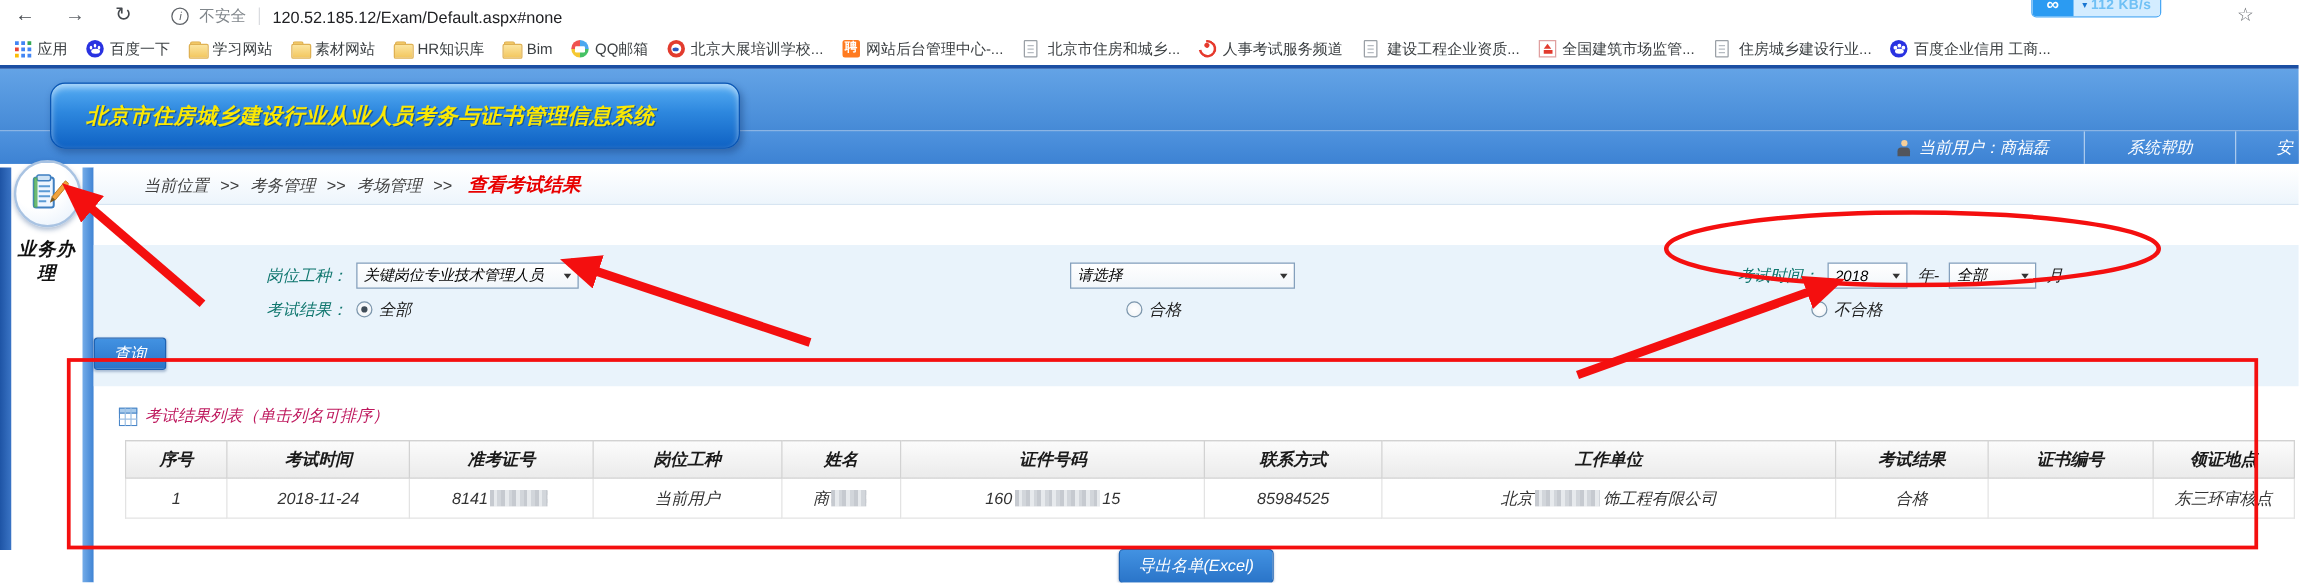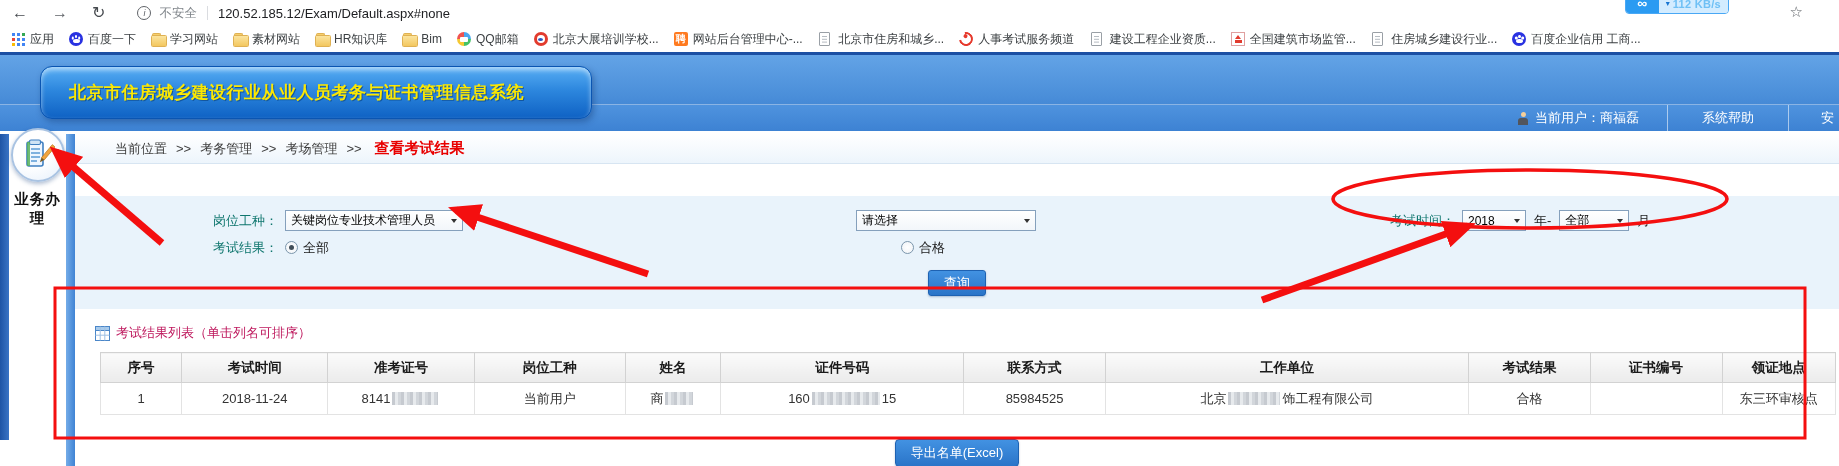--- a/index.html
+++ b/index.html
@@ -52,21 +52,21 @@
 .ic-page::before {content:"";position:absolute;top:3px;left:2px;width:5px;height:1.2px;background:#b6bcc2;
   box-shadow:0 2.8px 0 #b6bcc2,0 5.6px 0 #b6bcc2;}
 .ic-exam {border-radius:50%;border:2.5px solid #e6392c;border-left-color:transparent;transform:rotate(35deg);}
 .ic-exam::after {content:"";position:absolute;left:1px;top:1px;width:4px;height:4px;background:#e6392c;border-radius:50%;}
 .ic-market {background:#fff;border:1px solid #e0a0a0;}
 .ic-market::before {content:"";position:absolute;left:2.8px;top:1.5px;width:0;height:0;
   border-left:3.5px solid transparent;border-right:3.5px solid transparent;border-bottom:4.5px solid #e23b2e;}
 .ic-market::after {content:"";position:absolute;left:2.8px;bottom:2px;width:7px;height:3.5px;background:#e23b2e;}
 
 
-.page {position:absolute;top:52px;left:0;width:1839px;height:414px;background:#fff;}
+.page {position:absolute;top:52px;left:0;width:1839px;height:414px;background:#fff;font-style:italic;}
 .header-band {position:relative;height:79px;background:linear-gradient(#63a3e6 0%,#4a8ed9 55%,#3579cb 100%);
   border-top:3px solid #1b4fa3;}
 .user-strip {position:absolute;left:0;right:0;bottom:0;height:27px;
   background:linear-gradient(#4f93de,#3d82d3);border-top:1px solid rgba(255,255,255,.4);
   display:flex;justify-content:flex-end;align-items:center;color:#fff;overflow:hidden;}
 .us-item {font-size:13px;display:flex;align-items:center;}
 .us-sep {width:1px;height:27px;background:rgba(255,255,255,.55);flex:none;}
 .person-icon {width:12px;height:13px;position:relative;margin-right:6px;flex:none;}
 .person-icon::before {content:"";position:absolute;left:3.5px;top:0;width:5px;height:5px;border-radius:50%;background:#f6cf9a;}
 .person-icon::after {content:"";position:absolute;left:1px;bottom:0;width:10px;height:7px;border-radius:3px 3px 0 0;background:#52555c;}
@@ -109,21 +109,21 @@
 .sel-text {font-size:12px;color:#000;}
 .sel-arrow {width:0;height:0;border-left:3.5px solid transparent;border-right:3.5px solid transparent;
   border-top:4.5px solid #333;margin-left:6px;flex:none;}
 .w178 {width:178px;} .w180 {width:180px;} .w64 {width:64px;} .w70 {width:70px;}
 .unit {font-size:13px;color:#1c1c1c;margin:0 8px;}
 .radio-wrap {display:flex;align-items:center;}
 .radio {width:13px;height:13px;border-radius:50%;border:1px solid #7c96ac;
   background:radial-gradient(#fff,#eef2f6);position:relative;margin-right:5px;flex:none;}
 .radio.on::after {content:"";position:absolute;inset:3px;border-radius:50%;background:#404d58;}
 .radio-label {font-size:13px;color:#1c1c1c;}
-.f-btn-row {display:flex;justify-content:center;margin-top:9px;}
+.f-btn-row {display:flex;justify-content:flex-start;margin-top:9px;}
 .btn-blue {background:linear-gradient(#4292e2,#2a74c8);border:1px solid #1e62b2;border-radius:3px;
   color:#fff;font-size:13px;padding:3px 15px;box-shadow:0 1px 2px rgba(20,60,120,.3);cursor:pointer;}
 
 .results {margin-top:15px;}
 .list-head {display:flex;align-items:center;margin-left:20px;}
 .tbl-ic {margin-right:6px;flex:none;display:inline-flex;}
 .list-title {font-size:13px;color:#be185d;}
 .rtable {border-collapse:collapse;margin:10px 0 0 25px;width:1736px;table-layout:fixed;background:#fff;}
 .rtable th {height:30px;background:linear-gradient(#fbfbfb,#ebebeb);border:1px solid #d2d2d2;
   font-size:13.5px;color:#1a1a1a;font-weight:bold;text-align:center;}
@@ -306,20 +306,26 @@
             <span class="f-label">考试结果：</span>
             <span class="radio-wrap">
               <span class="radio on"></span>
               <span class="radio-label">全部</span>
             </span>
           </div>
           <div class="fc2 pl261">
             <span class="radio-wrap">
               <span class="radio"></span>
               <span class="radio-label">合格</span>
+            </span>
+          </div>
+          <div class="fc3 pl279">
+            <span class="radio-wrap">
+              <span class="radio"></span>
+              <span class="radio-label">不合格</span>
             </span>
           </div>
         </div>
         <div class="f-btn-row">
           <span class="btn-blue">查询</span>
         </div>
       </div>
 
       <div class="results">
         <div class="list-head">

